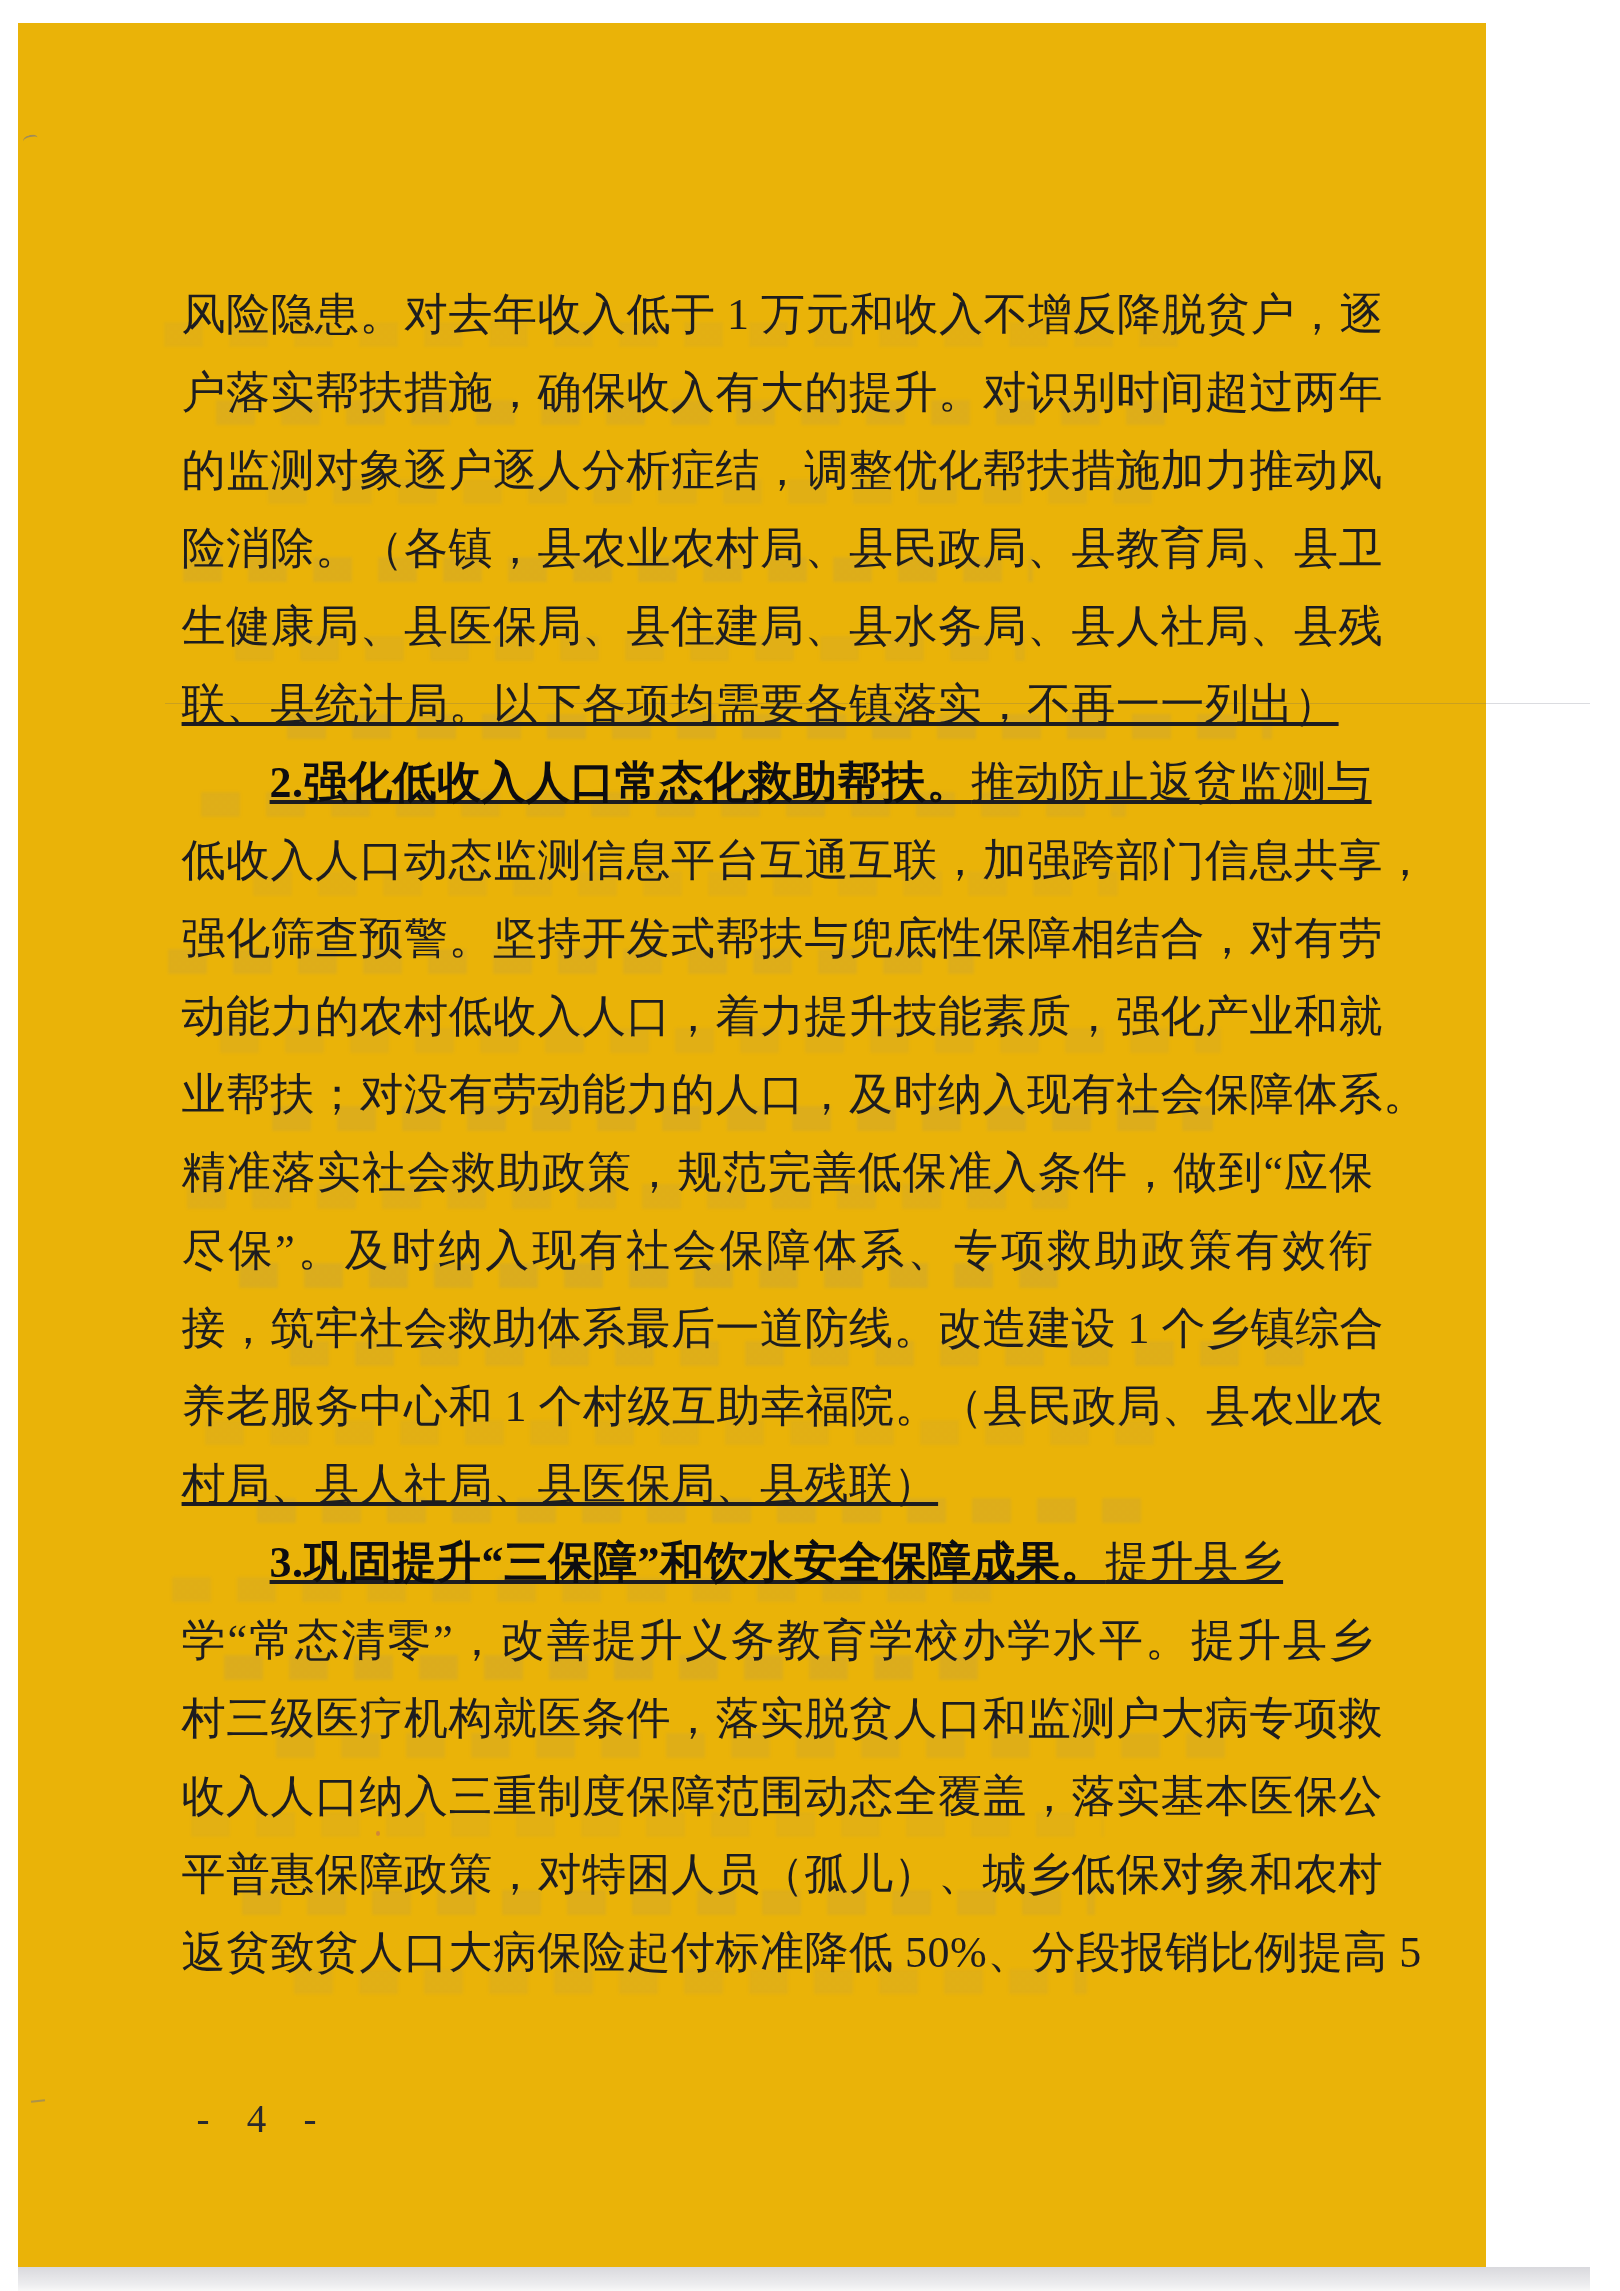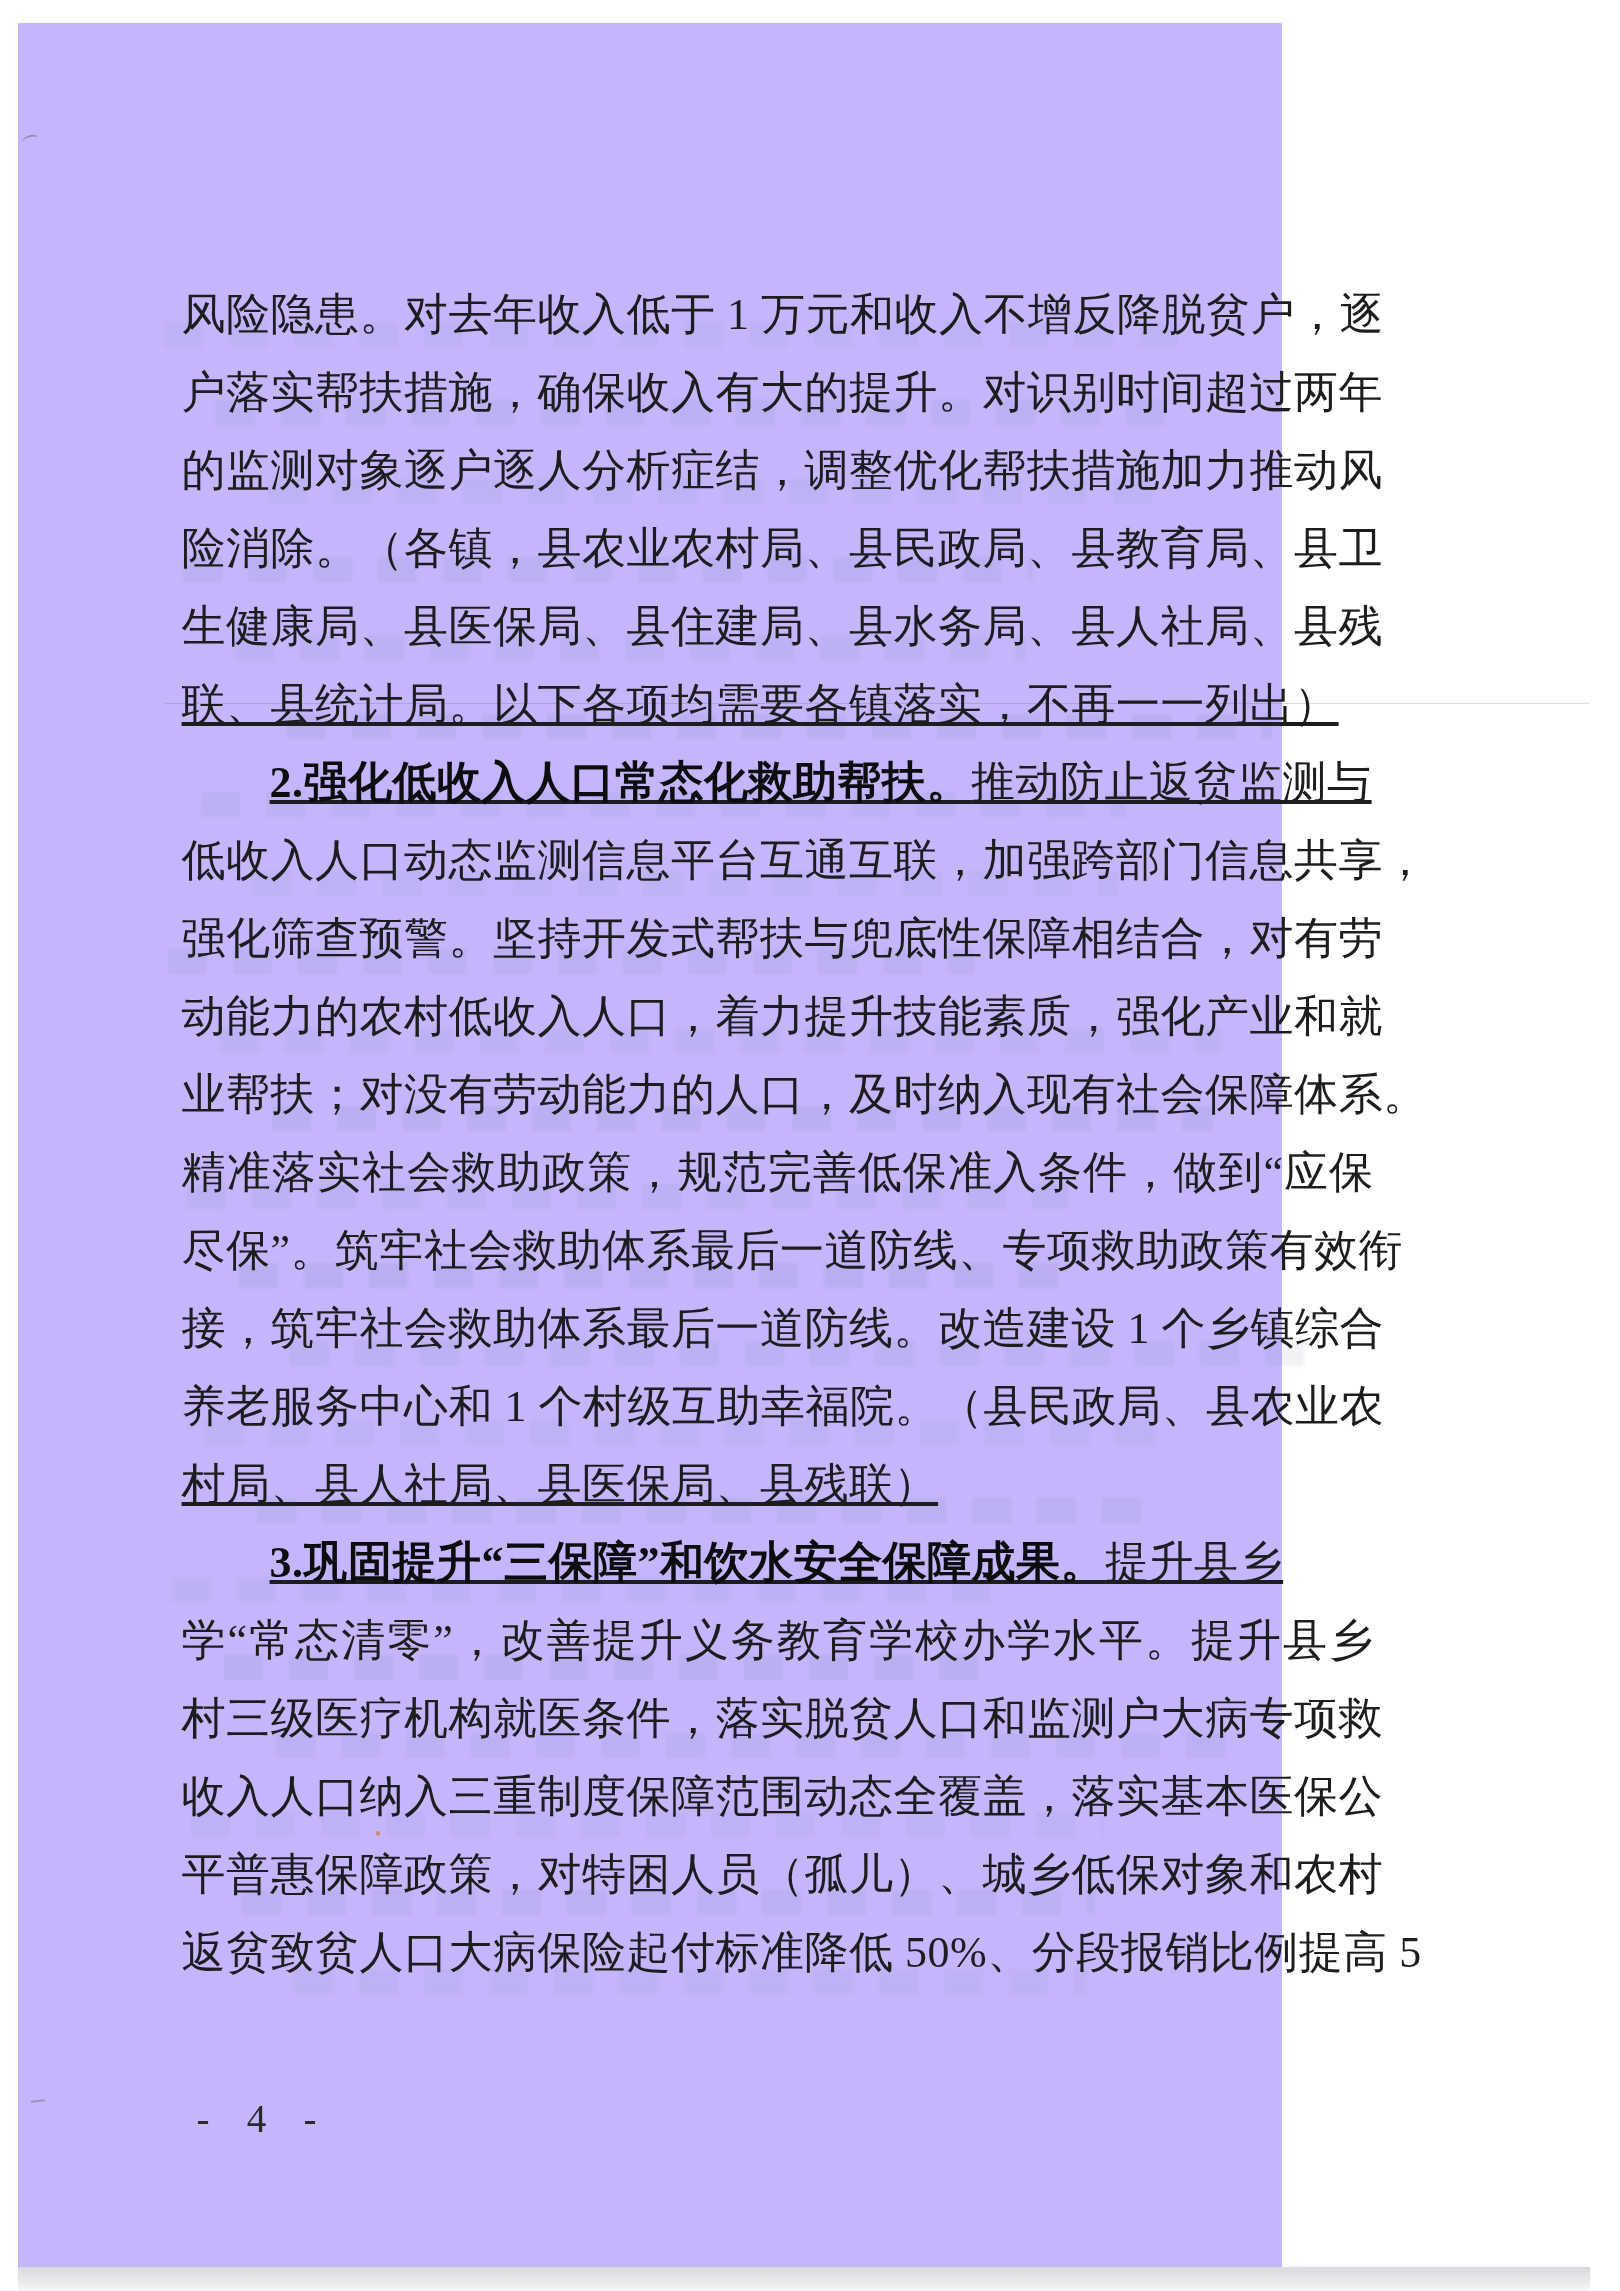--- a/index.html
+++ b/index.html
@@ -5,22 +5,22 @@
   html,body{margin:0;padding:0;}
   body{
     width:1620px;height:2292px;
     background:#ffffff;
     overflow:hidden;
     position:relative;
     font-family:"Liberation Serif","DejaVu Serif",serif;
   }
   .page{
     position:absolute;left:17.6px;top:22.5px;
-    width:1264px;height:2245px;
-    background:#c4b5fd;
+    width:1468px;height:2245px;
+    background:#eab308;
   }
   .ghost-row{
     position:absolute;
     height:25.5px;
     background:repeating-linear-gradient(90deg,
       rgba(126,132,160,0.16) 0 39px,
       rgba(126,132,160,0) 39px 65px);
     filter:blur(1.6px);
     pointer-events:none;
   }
@@ -133,21 +133,21 @@
       <div class="line"><span>的监测对象逐户逐人分析症结，调整优化帮扶措施加力推动风</span></div>
       <div class="line"><span>险消除。（各镇，县农业农村局、县民政局、县教育局、县卫</span></div>
       <div class="line"><span>生健康局、县医保局、县住建局、县水务局、县人社局、县残</span></div>
       <div class="line short"><span>联、县统计局。以下各项均需要各镇落实，不再一一列出）</span></div>
       <div class="line short indent"><span class="seg-bold">2.强化低收入人口常态化救助帮扶。</span><span>推动防止返贫监测与</span></div>
       <div class="line"><span>低收入人口动态监测信息平台互通互联，加强跨部门信息共享，</span></div>
       <div class="line"><span>强化筛查预警。坚持开发式帮扶与兜底性保障相结合，对有劳</span></div>
       <div class="line"><span>动能力的农村低收入人口，着力提升技能素质，强化产业和就</span></div>
       <div class="line"><span>业帮扶；对没有劳动能力的人口，及时纳入现有社会保障体系。</span></div>
       <div class="line"><span>精准落实社会救助政策，规范完善低保准入条件，做到“应保</span></div>
-      <div class="line"><span>尽保”。筑牢社会救助体系最后一道防线、专项救助政策有效衔</span></div>
+      <div class="line"><span>尽保”。及时纳入现有社会保障体系、专项救助政策有效衔</span></div>
       <div class="line"><span>接，筑牢社会救助体系最后一道防线。改造建设 1 个乡镇综合</span></div>
       <div class="line"><span>养老服务中心和 1 个村级互助幸福院。（县民政局、县农业农</span></div>
       <div class="line short"><span>村局、县人社局、县医保局、县残联）</span></div>
       <div class="line short indent"><span class="seg-bold">3.巩固提升“三保障”和饮水安全保障成果。</span><span>提升县乡</span></div>
       <div class="line"><span>学“常态清零”，改善提升义务教育学校办学水平。提升县乡</span></div>
       <div class="line"><span>村三级医疗机构就医条件，落实脱贫人口和监测户大病专项救</span></div>
       <div class="line"><span>收入人口纳入三重制度保障范围动态全覆盖，落实基本医保公</span></div>
       <div class="line"><span>平普惠保障政策，对特困人员（孤儿）、城乡低保对象和农村</span></div>
       <div class="line"><span>返贫致贫人口大病保险起付标准降低 50%、分段报销比例提高 5</span></div>
     </div>

